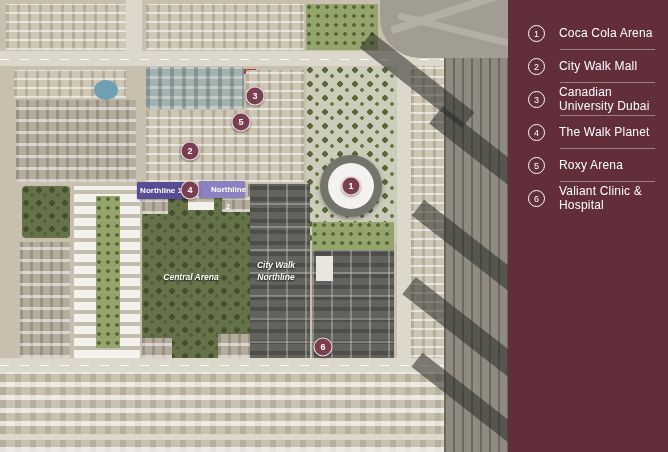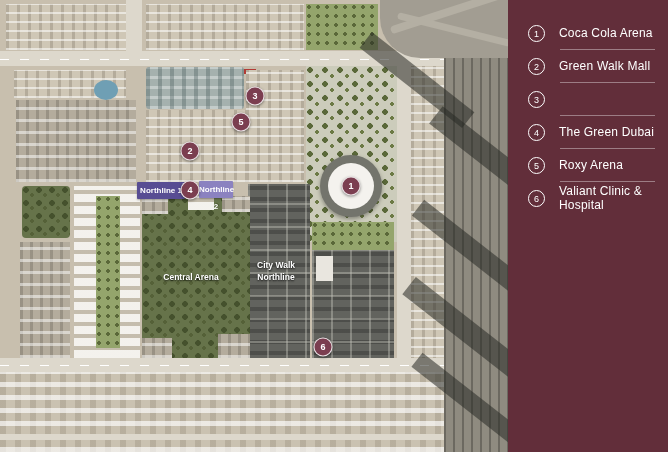--- a/index.html
+++ b/index.html
@@ -57,21 +57,21 @@
       background:#7b3e50;border:1px solid rgba(255,255,255,.85);
       color:#fff;font-size:9px;font-weight:bold;line-height:16px;text-align:center;
       transform:translate(-50%,-50%);box-shadow:0 1px 3px rgba(0,0,0,.45);z-index:30;}
   .chip{position:absolute;height:17px;color:#fff;font-size:8px;font-weight:bold;
       line-height:17px;text-align:center;border-radius:1px;z-index:20;
       box-shadow:0 1px 2px rgba(0,0,0,.3);}
   .chip1{background:#584d93;}
   .chip2{background:#8b82c0;}
   .maplabel{position:absolute;color:#fff;font-size:8.5px;font-weight:bold;
       text-shadow:0 1px 2px rgba(0,0,0,.85);transform:translate(-50%,-50%);
-      text-align:center;white-space:nowrap;z-index:20;line-height:12px;}
+      text-align:center;white-space:nowrap;z-index:20;line-height:12px;font-style:italic;}
 
   
   #legend{position:absolute;left:508px;top:0;width:160px;height:452px;
       background:#622e3a;padding-top:17px;box-sizing:border-box;}
   .leg-item{height:32px;display:flex;align-items:center;}
   .leg-num{width:17px;height:17px;margin-left:20px;margin-right:14px;flex:0 0 auto;
       border:1px solid #fff;border-radius:50%;color:#fff;font-size:9px;
       line-height:17px;text-align:center;box-sizing:border-box;}
   .leg-label{color:#fff;font-size:12px;letter-spacing:.2px;}
   .leg-div{height:1px;background:rgba(255,255,255,.38);margin:0 13px 0 52px;}
@@ -131,21 +131,21 @@
     <div class="abs hwy-top" style="left:380px;top:0;width:128px;height:58px;"></div>
     <div class="abs ramp" style="left:388px;top:8px;width:120px;height:8px;transform:rotate(-18deg);"></div>
     <div class="abs ramp" style="left:396px;top:26px;width:116px;height:7px;transform:rotate(14deg);"></div>
     <div class="abs shadow-band" style="left:352px;top:70px;width:130px;height:20px;"></div>
     <div class="abs shadow-band" style="left:420px;top:150px;width:150px;height:22px;"></div>
     <div class="abs shadow-band" style="left:400px;top:250px;width:170px;height:20px;"></div>
     <div class="abs shadow-band" style="left:390px;top:330px;width:180px;height:22px;"></div>
     <div class="abs shadow-band" style="left:400px;top:400px;width:160px;height:18px;"></div>
 
     <div class="chip chip1" style="left:137px;top:182px;width:48px;">Northline 1</div>
-    <div class="chip chip2" style="left:199px;top:181px;width:34px;">Northline 2</div>
+    <div class="chip chip2" style="left:199px;top:181px;width:34px;padding-left:12px;">Northline 2</div>
     <div class="maplabel" style="left:191px;top:277px;">Central Arena</div>
     <div class="maplabel" style="left:276px;top:271px;">
       <div>City Walk</div>
       <div>Northline</div>
     </div>
 
     <div class="mk" style="left:351px;top:186px;">1</div>
     <div class="mk" style="left:190px;top:151px;">2</div>
     <div class="mk" style="left:255px;top:96px;">3</div>
     <div class="mk" style="left:190px;top:190px;">4</div>
@@ -154,30 +154,31 @@
   </div>
 
   <aside id="legend">
     <div class="leg-item">
       <span class="leg-num">1</span>
       <span class="leg-label">Coca Cola Arena</span>
     </div>
     <div class="leg-div"></div>
     <div class="leg-item">
       <span class="leg-num">2</span>
-      <span class="leg-label">Green Walk Mall</span>
+      <span class="leg-label">City Walk Mall</span>
     </div>
     <div class="leg-div"></div>
     <div class="leg-item">
       <span class="leg-num">3</span>
+      <span class="leg-label">Canadian University Dubai</span>
     </div>
     <div class="leg-div"></div>
     <div class="leg-item">
       <span class="leg-num">4</span>
-      <span class="leg-label">The Green Dubai</span>
+      <span class="leg-label">The Walk Planet</span>
     </div>
     <div class="leg-div"></div>
     <div class="leg-item">
       <span class="leg-num">5</span>
       <span class="leg-label">Roxy Arena</span>
     </div>
     <div class="leg-div"></div>
     <div class="leg-item">
       <span class="leg-num">6</span>
       <span class="leg-label">Valiant Clinic &amp; Hospital</span>

